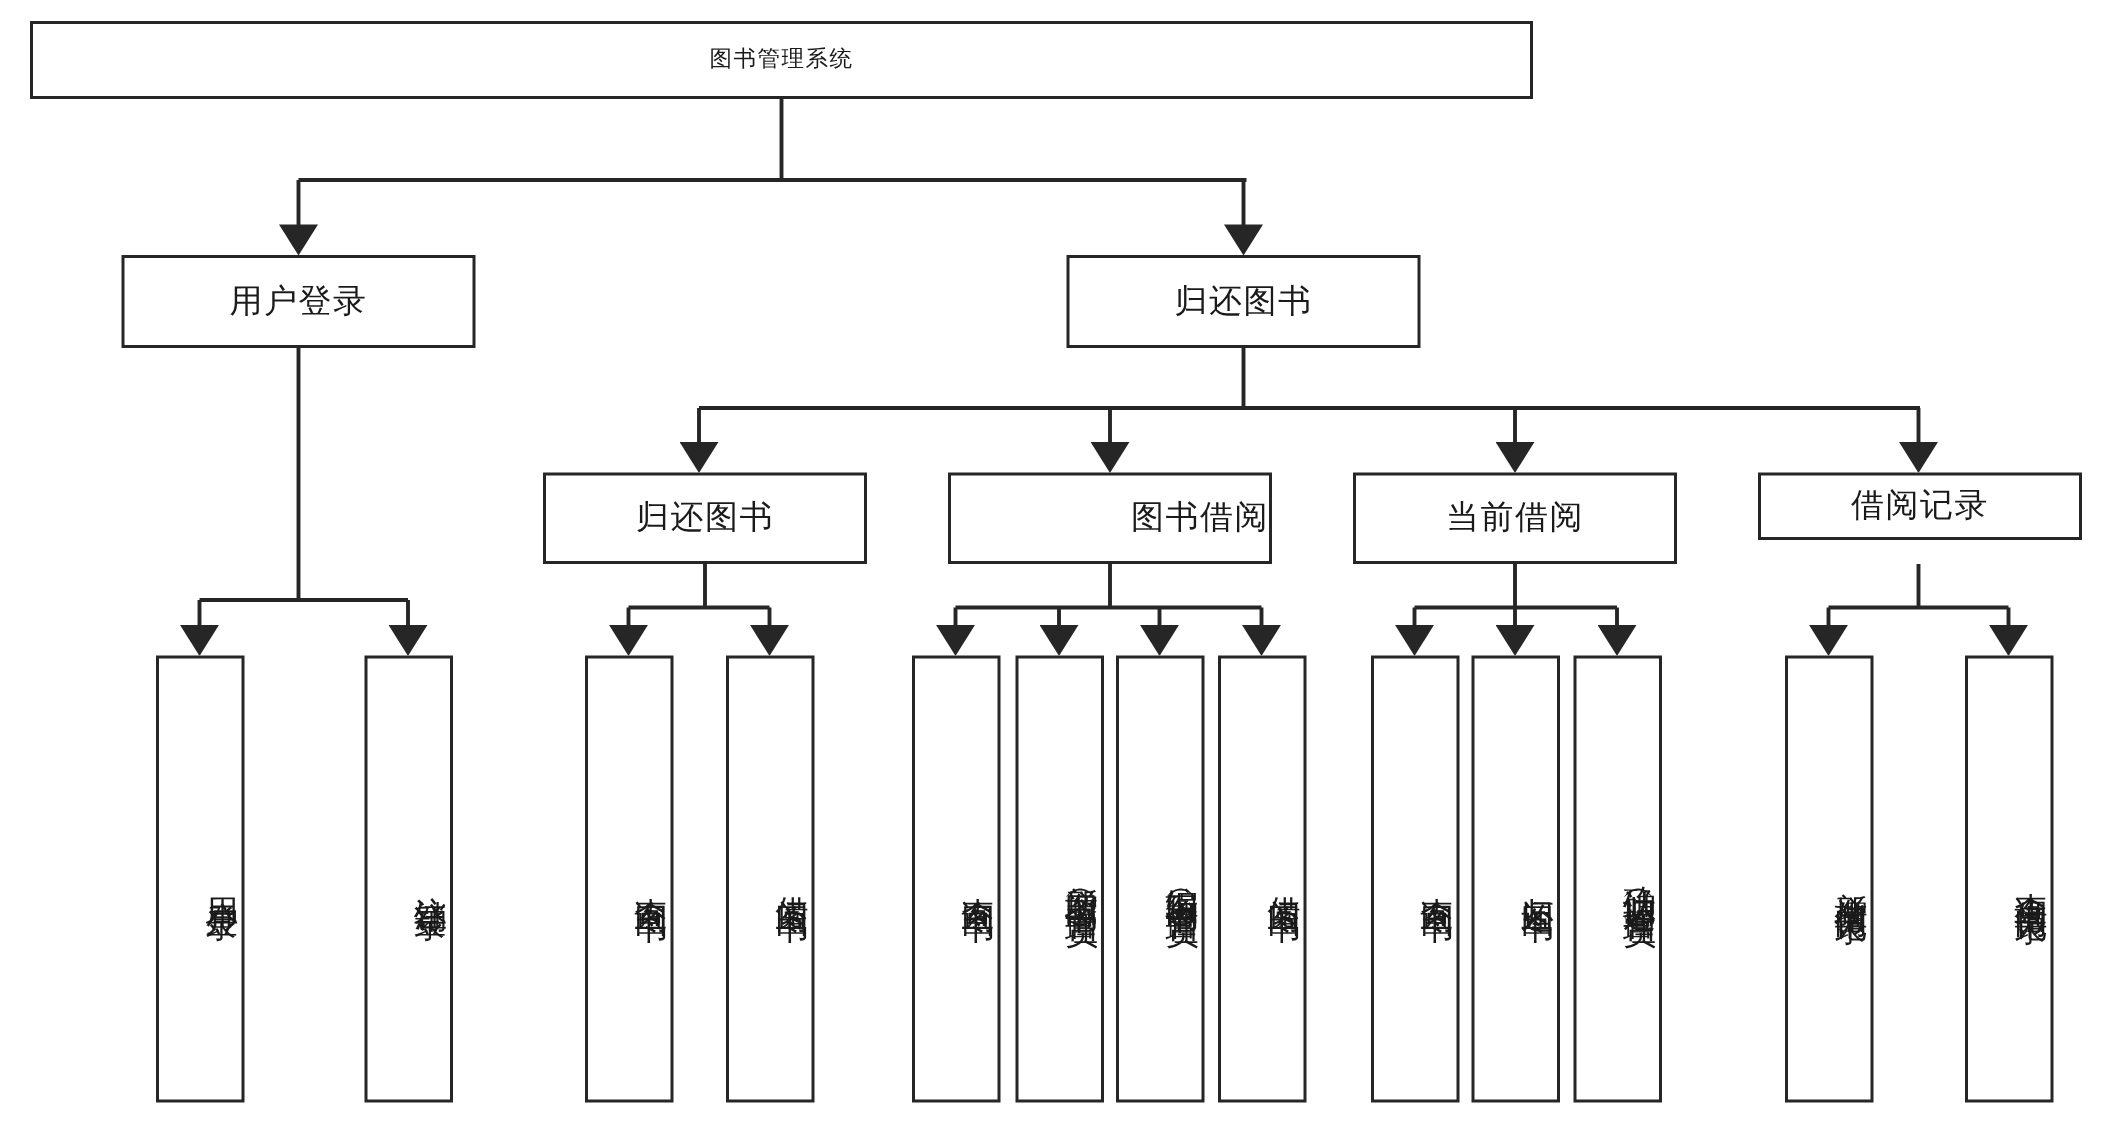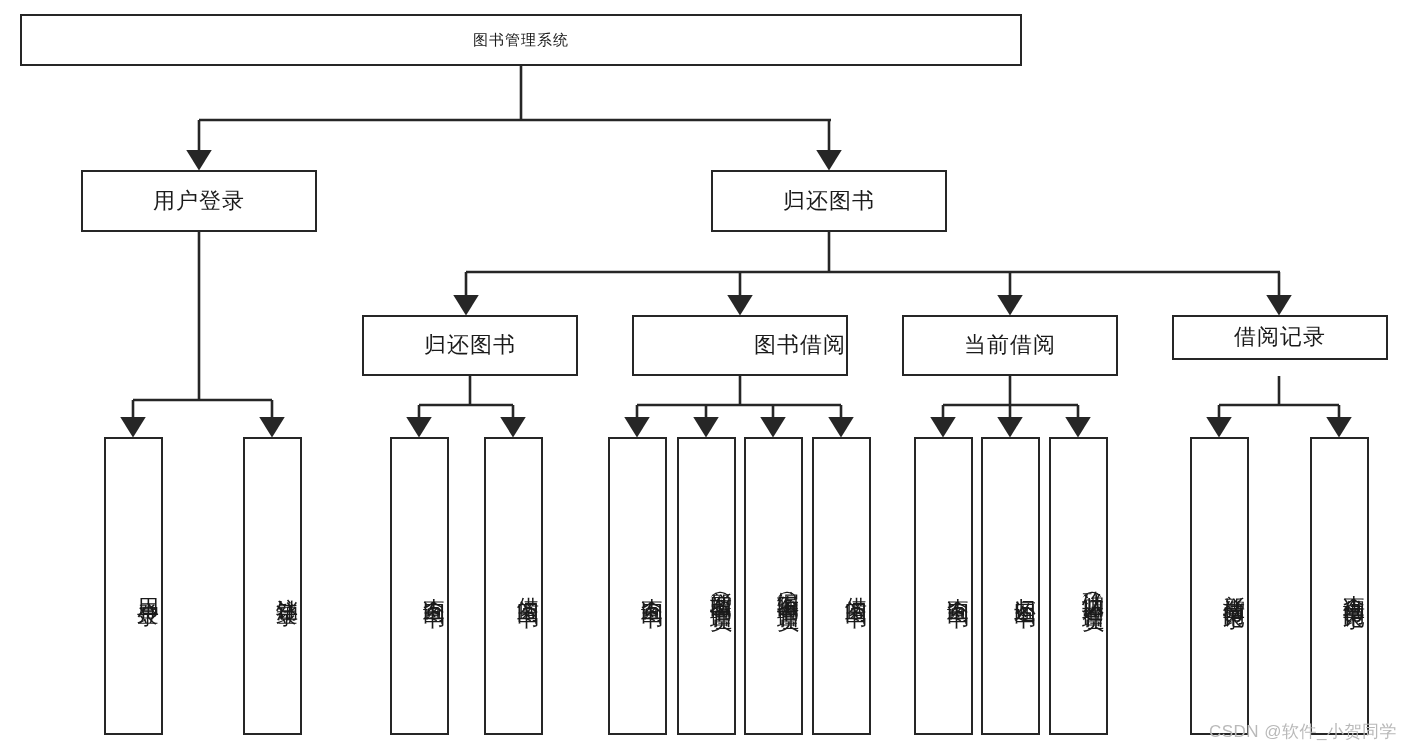--- a/index.html
+++ b/index.html
@@ -201,15 +201,14 @@
   </div>
 
   <div class="node vert" style="left:1190px; top:437px; width:59px; height:298px;">
     <span class="vlabel">新增借阅记录</span>
   </div>
 
   <div class="node vert" style="left:1310px; top:437px; width:59px; height:298px;">
     <span class="vlabel">查询借阅记录</span>
   </div>
 
-  <div class="watermark">CSDN @软件_小贺同学</div>
 
 </div>
 
 </body></html>

